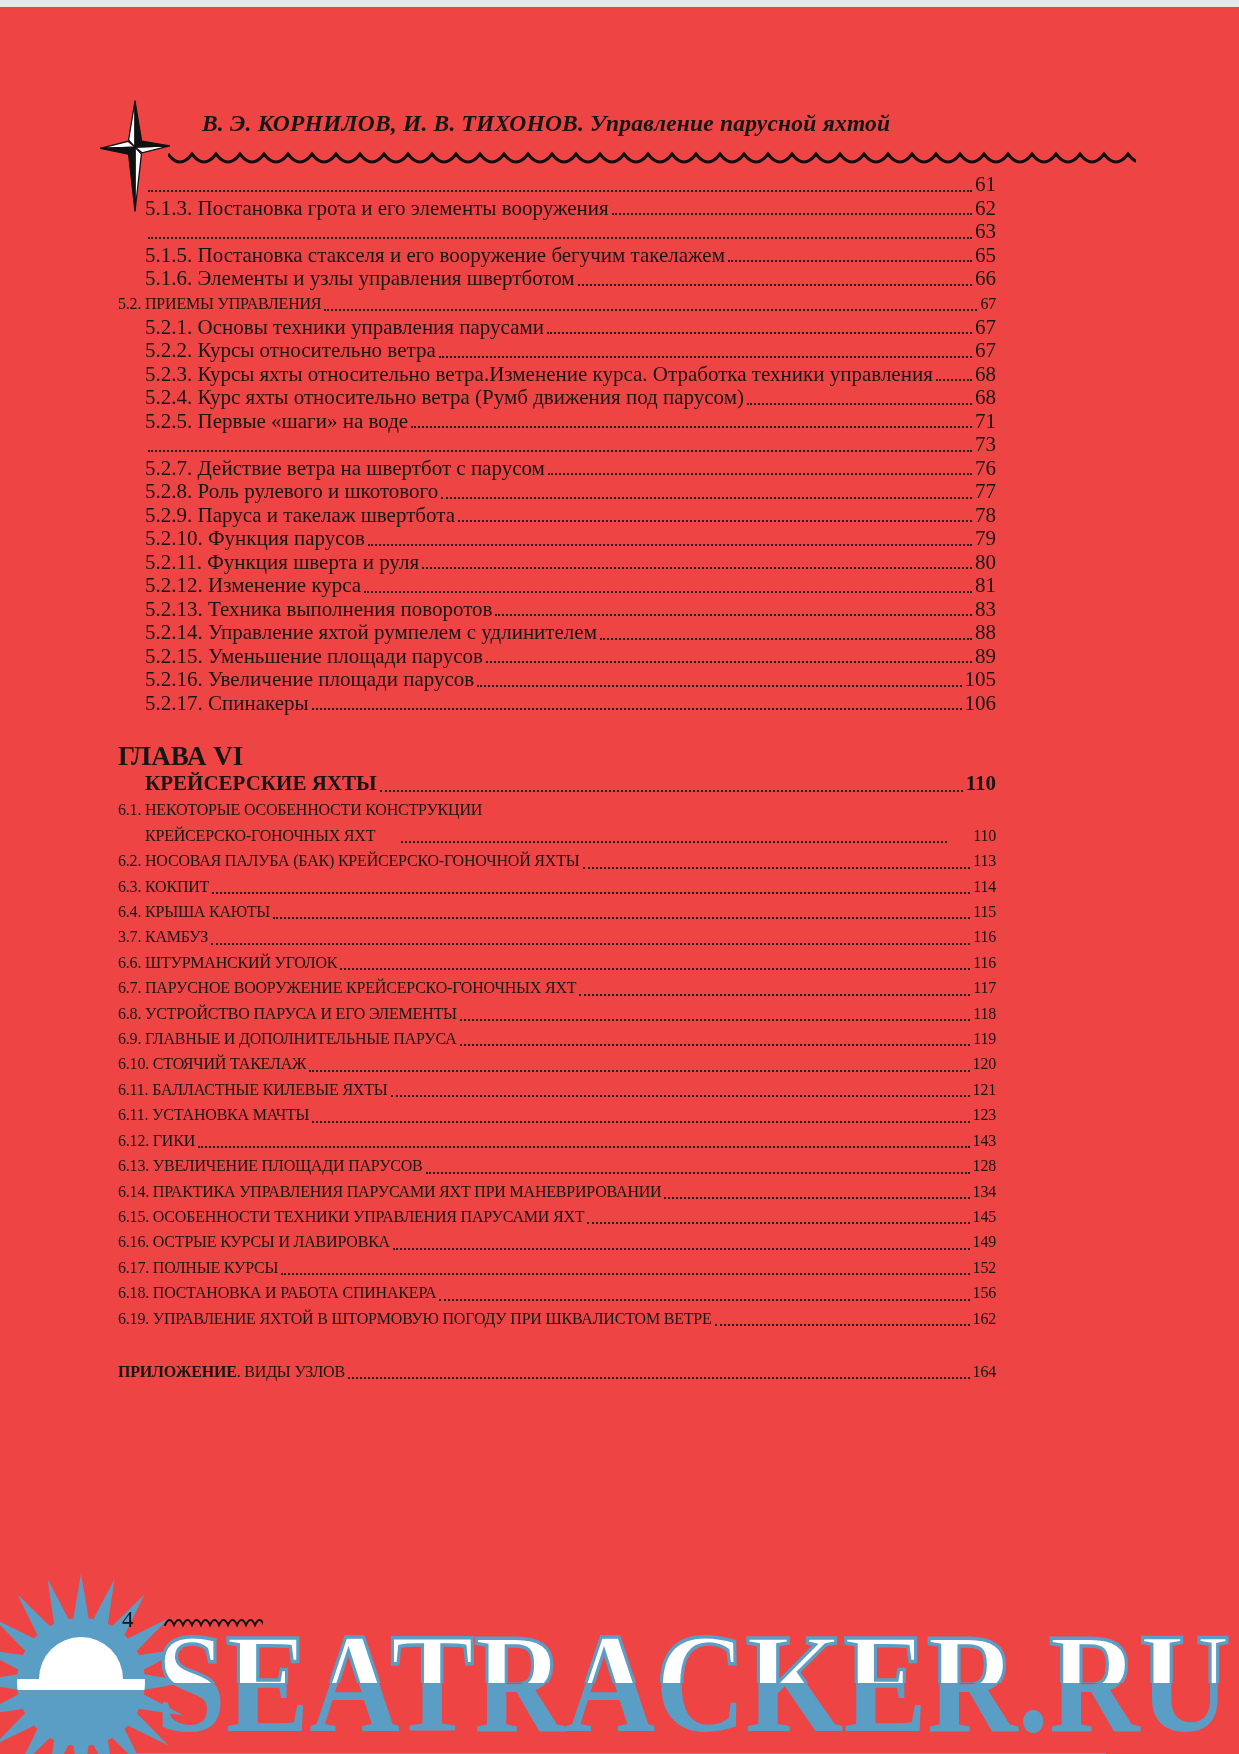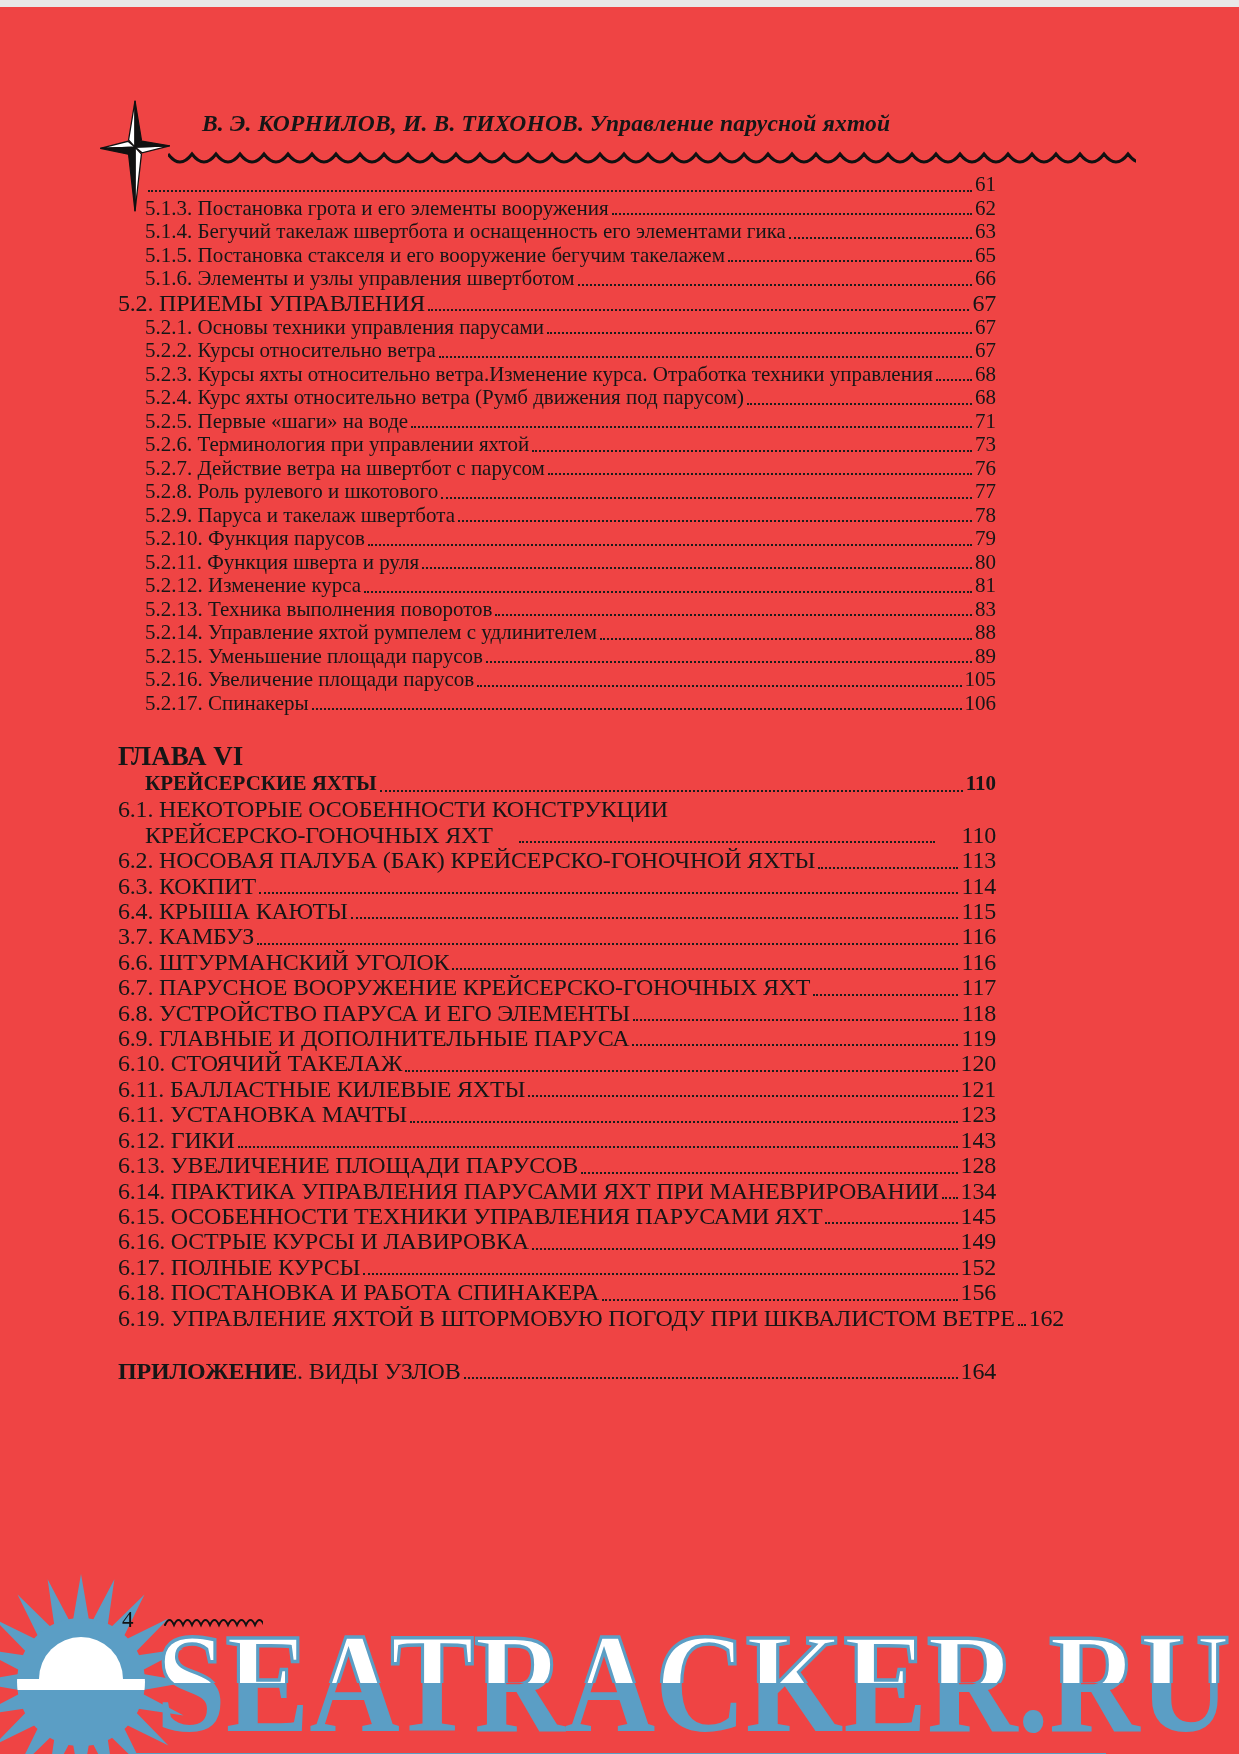--- a/index.html
+++ b/index.html
@@ -16,21 +16,21 @@
     font-size:23.5px; font-weight:bold; font-style:italic; white-space:nowrap;
     letter-spacing:0.2px;
   }
   .hdr-wave { position:absolute; left:168px; top:143px; width:968px; height:26px; }
 
   
   .toc { position:absolute; left:118px; top:166px; width:878px; }
   .toc-row { display:flex; align-items:baseline; }
   .toc-label { white-space:nowrap; }
   .toc-row.sub { padding-left:27px; font-size:21px; line-height:23.5px; }
-  .toc-row.section { font-size:24px; line-height:25.4px; letter-spacing:-0.2px; }
+  .toc-row.section { font-size:16px; line-height:25.4px; letter-spacing:-0.2px; }
   .toc-row.chapter { font-size:27px; line-height:27px; font-weight:bold; margin-top:2px; }
   .toc-row.chapter_title { padding-left:27px; font-size:21px; line-height:27px; font-weight:bold; }
   .toc-row.continuation { padding-left:27px;gap:23px; }
   .toc-row.gap-before { margin-top:28px; }
   .bold { font-weight:bold; }
   .leader {
     flex:1 1 8px; min-width:8px; height:0;
     border-bottom:2.4px dotted #1c1c1c;
     margin:0 3px 5px 3px; align-self:flex-end;
   }
@@ -82,21 +82,20 @@
       <div class="toc-row sub">
         <span class="leader"></span>
         <span class="page-num">61</span>
       </div>
       <div class="toc-row sub">
         <span class="toc-label">5.1.3. Постановка грота и его элементы вооружения</span>
         <span class="leader"></span>
         <span class="page-num">62</span>
       </div>
       <div class="toc-row sub">
-        <span class="toc-label">5.1.4. Бегучий такелаж швертбота и оснащенность его элементами гика</span>
         <span class="leader"></span>
         <span class="page-num">63</span>
       </div>
       <div class="toc-row sub">
         <span class="toc-label">5.1.5. Постановка стакселя и его вооружение бегучим такелажем</span>
         <span class="leader"></span>
         <span class="page-num">65</span>
       </div>
       <div class="toc-row sub">
         <span class="toc-label">5.1.6. Элементы и узлы управления швертботом</span>
@@ -127,21 +126,20 @@
         <span class="toc-label">5.2.4. Курс яхты относительно ветра (Румб движения под парусом)</span>
         <span class="leader"></span>
         <span class="page-num">68</span>
       </div>
       <div class="toc-row sub">
         <span class="toc-label">5.2.5. Первые «шаги» на воде</span>
         <span class="leader"></span>
         <span class="page-num">71</span>
       </div>
       <div class="toc-row sub">
-        <span class="toc-label">5.2.6. Терминология при управлении яхтой</span>
         <span class="leader"></span>
         <span class="page-num">73</span>
       </div>
       <div class="toc-row sub">
         <span class="toc-label">5.2.7. Действие ветра на швертбот с парусом</span>
         <span class="leader"></span>
         <span class="page-num">76</span>
       </div>
       <div class="toc-row sub">
         <span class="toc-label">5.2.8. Роль рулевого и шкотового</span>

